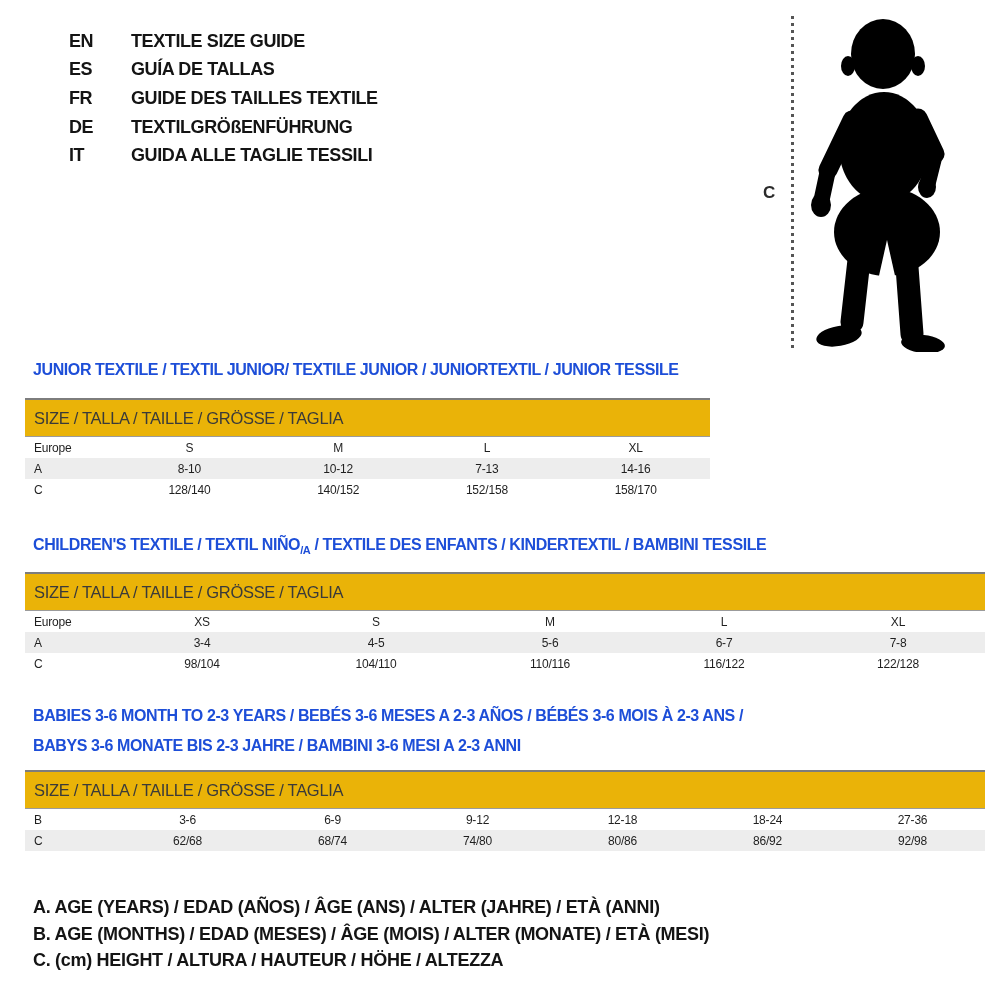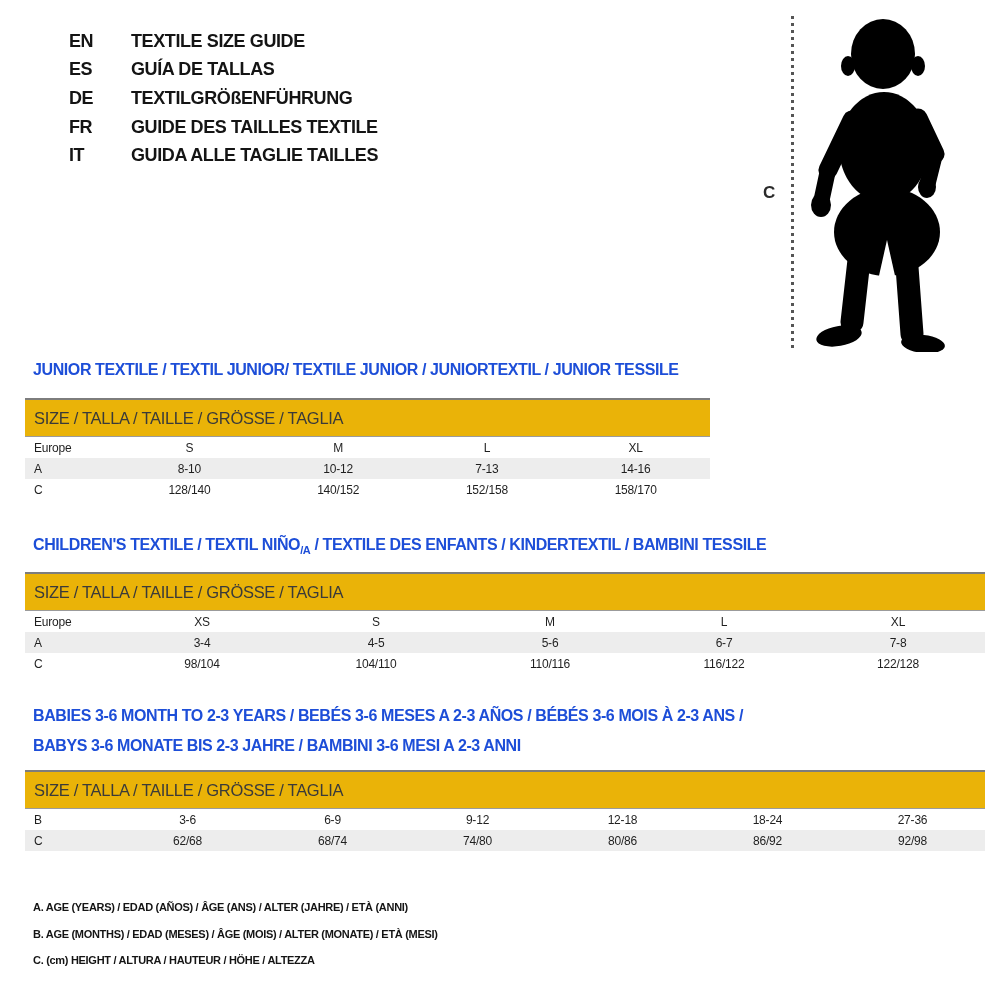--- a/index.html
+++ b/index.html
@@ -52,47 +52,47 @@
   
   #sec1-title { top:360px; }
   #table1 { top:398px; width:685px; }
   #sec2-title { top:535px; }
   #table2 { top:572px; width:960px; }
   #sec3-title { top:701px; }
   #table3 { top:770px; width:960px; }
   
   .notes-block { position:absolute; left:33px; top:894px; }
   .note-line {
-    font-size:11px; font-weight:bold; letter-spacing:-0.3px; color:#141414;
+    font-size:18px; font-weight:bold; letter-spacing:-0.3px; color:#141414;
     line-height:26.6px; white-space:nowrap;
   }
 </style>
 </head>
 <body>
 
 <div class="lang-block">
   <div class="lang-row">
     <span class="lang-code">EN</span>
     <span class="lang-title">TEXTILE SIZE GUIDE</span>
   </div>
   <div class="lang-row">
     <span class="lang-code">ES</span>
     <span class="lang-title">GUÍA DE TALLAS</span>
   </div>
   <div class="lang-row">
+    <span class="lang-code">FR</span>
+    <span class="lang-title">GUIDE DES TAILLES TEXTILE</span>
+  </div>
+  <div class="lang-row">
     <span class="lang-code">DE</span>
     <span class="lang-title">TEXTILGRÖßENFÜHRUNG</span>
   </div>
   <div class="lang-row">
-    <span class="lang-code">FR</span>
-    <span class="lang-title">GUIDE DES TAILLES TEXTILE</span>
-  </div>
-  <div class="lang-row">
     <span class="lang-code">IT</span>
-    <span class="lang-title">GUIDA ALLE TAGLIE TAILLES</span>
+    <span class="lang-title">GUIDA ALLE TAGLIE TESSILI</span>
   </div>
 </div>
 
 <div class="measure-line"></div>
 <div class="measure-label">C</div>
 
 <svg class="baby-svg" width="160" height="350" viewBox="0 0 160 350" aria-hidden="true">
   <g fill="#000000" stroke="none">
     <ellipse cx="46" cy="64" rx="7" ry="10"></ellipse>
     <ellipse cx="116" cy="64" rx="7" ry="10"></ellipse>

